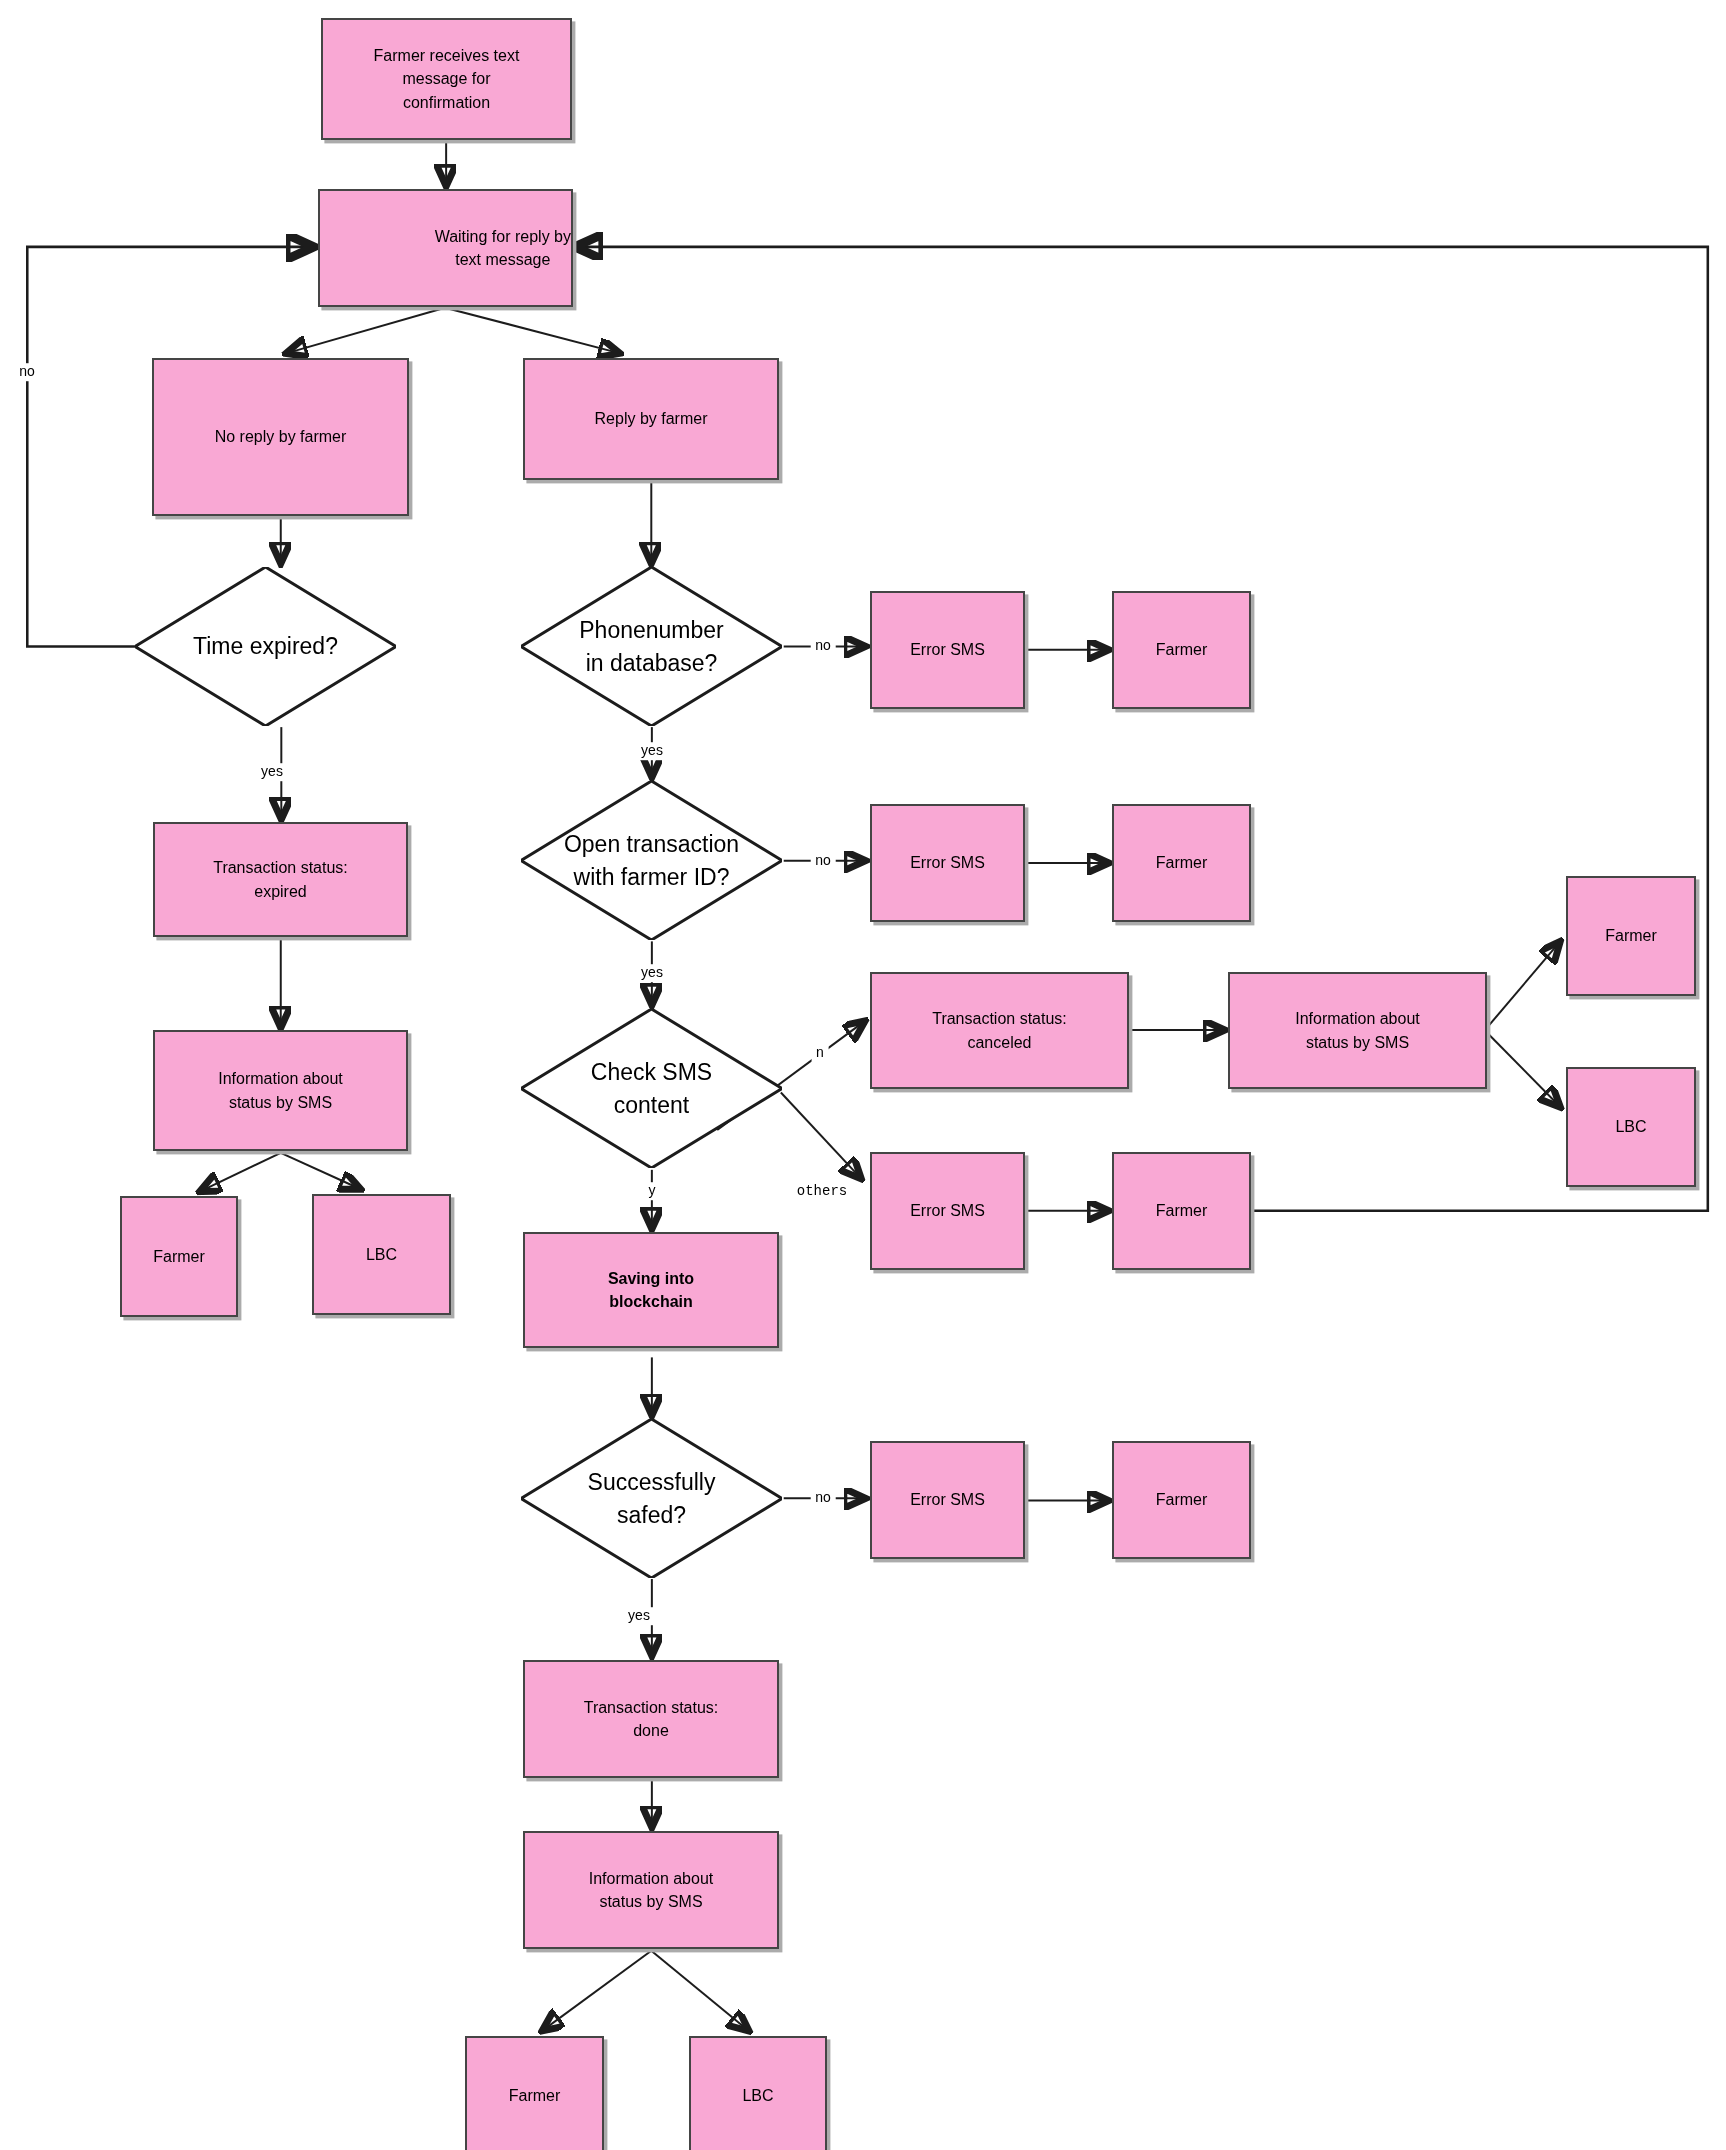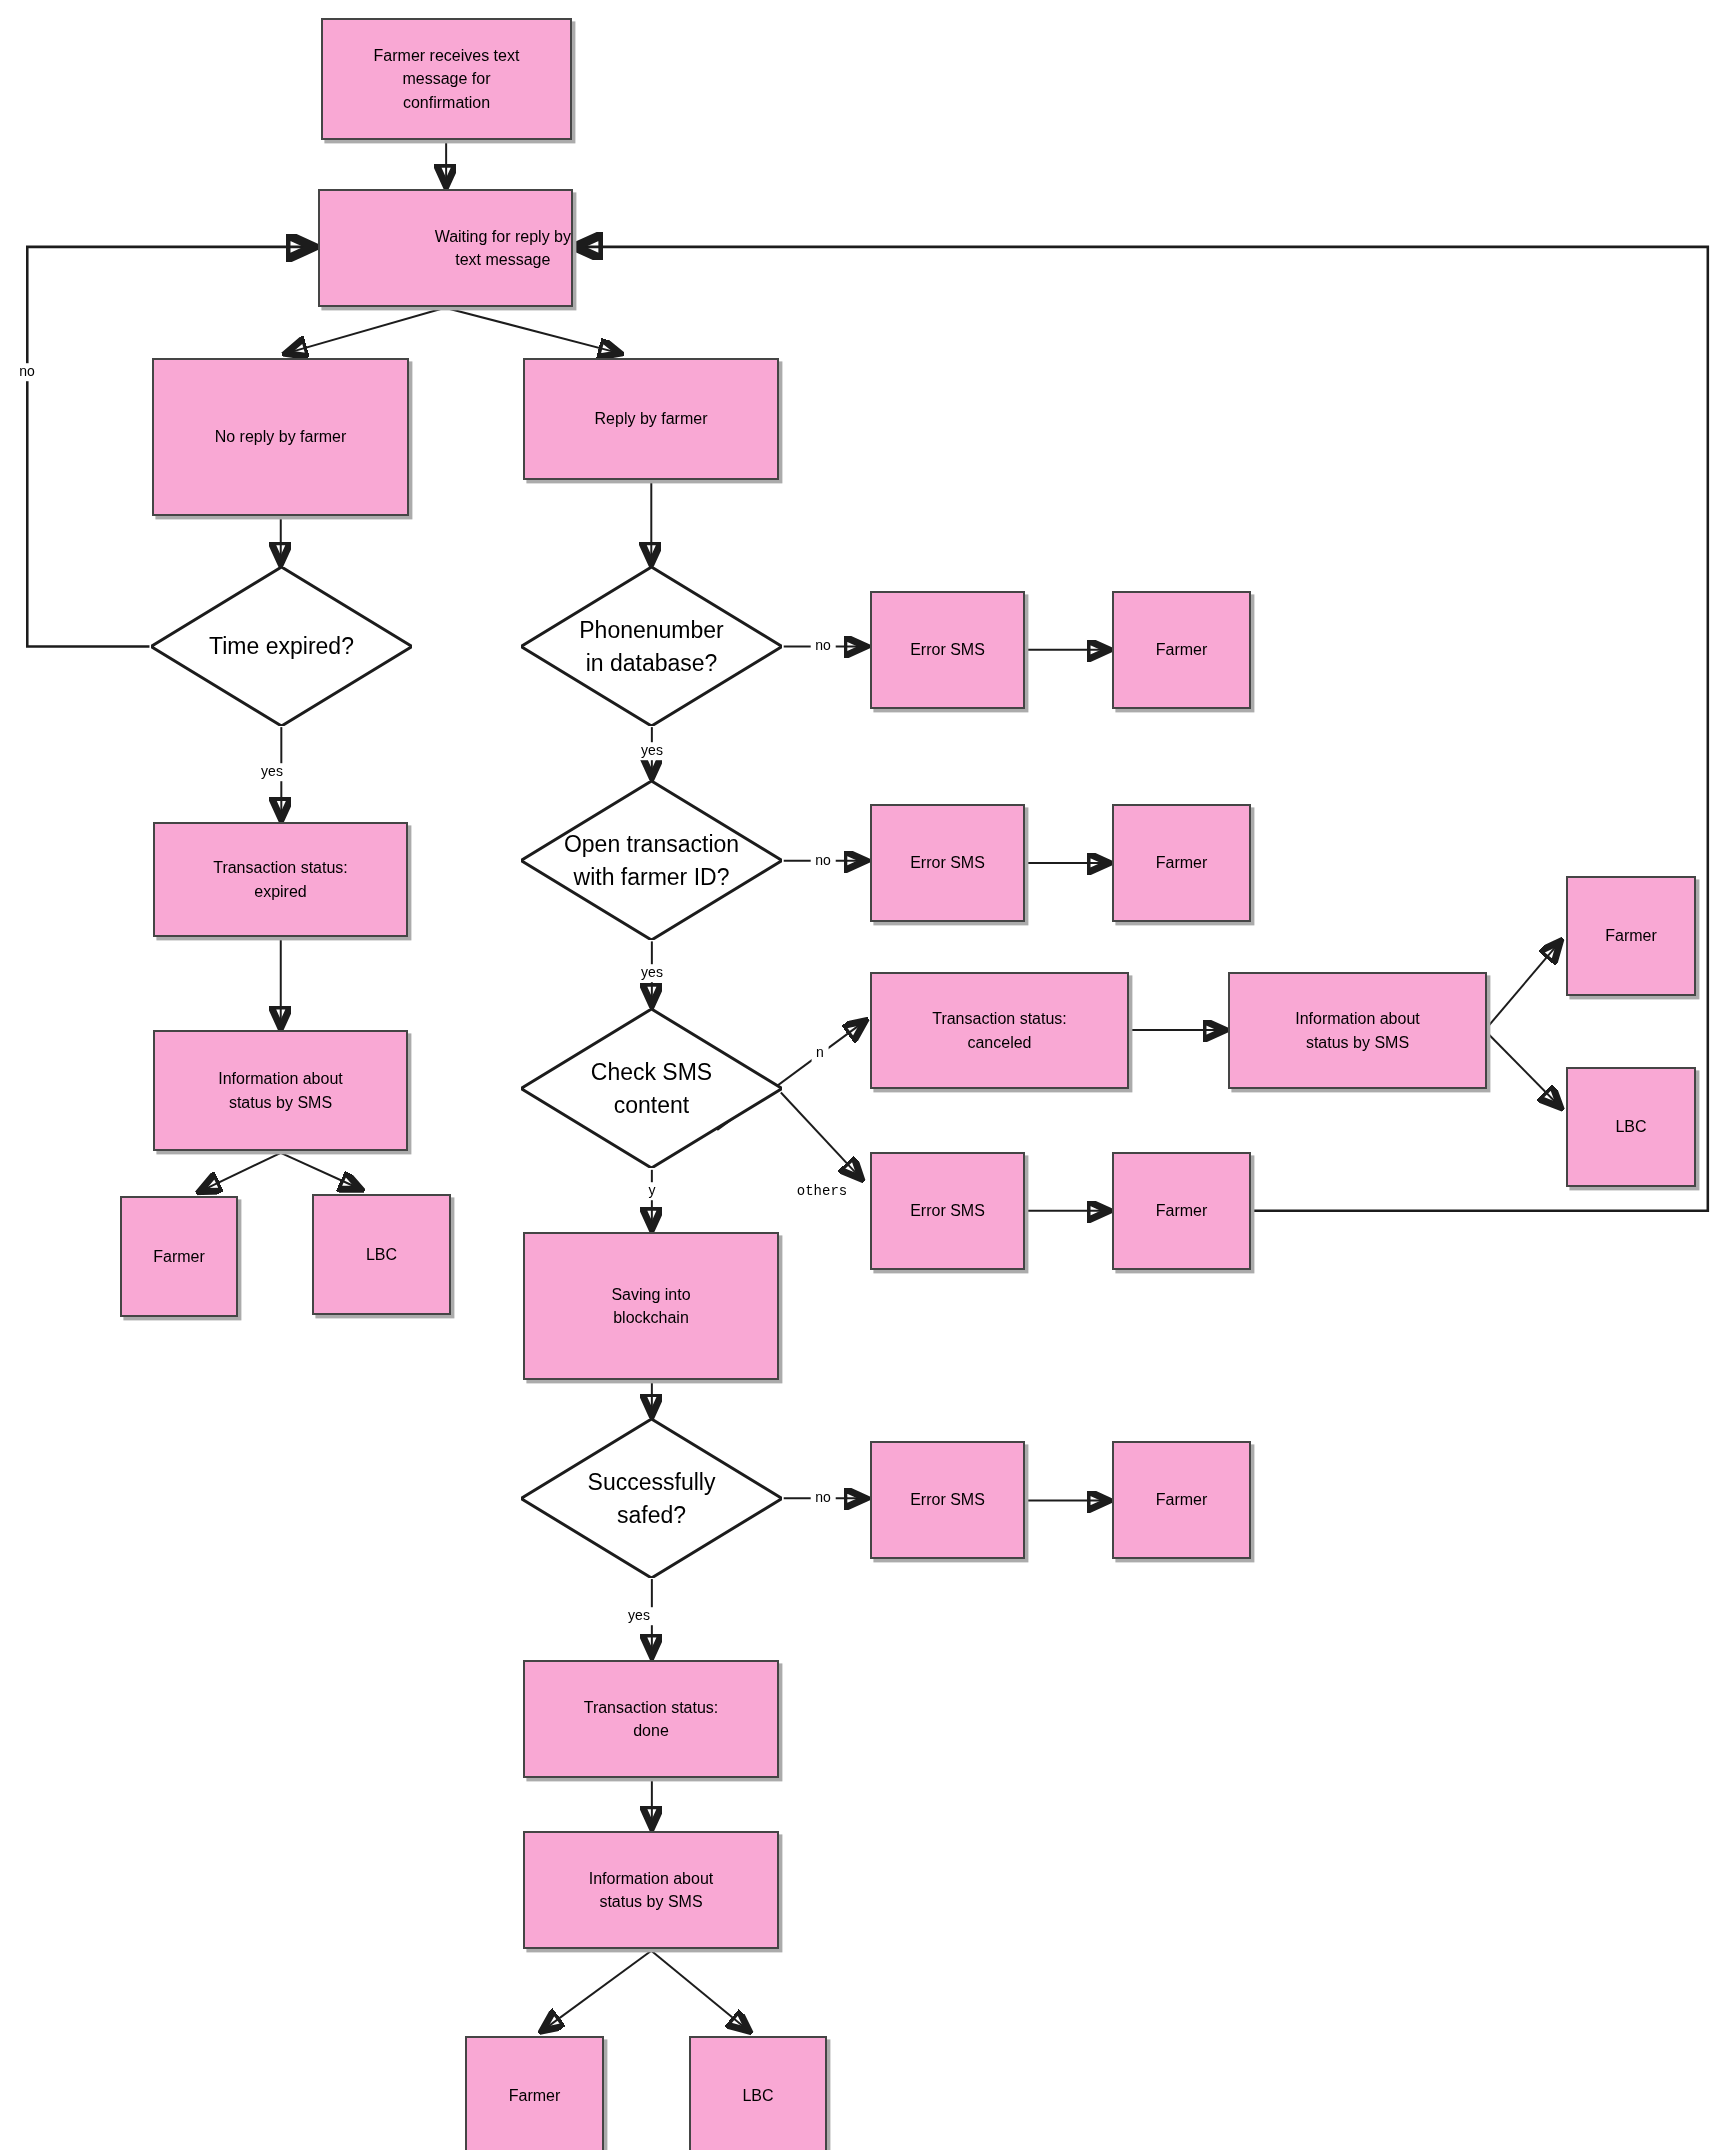--- a/index.html
+++ b/index.html
@@ -110,38 +110,38 @@
 status by SMS</span></div>
 
   <div class="node" style="left:1566px;top:876px;width:130px;height:120px;"><span>Farmer</span></div>
 
   <div class="node" style="left:1566px;top:1067px;width:130px;height:120px;"><span>LBC</span></div>
 
   <div class="node" style="left:870px;top:1152px;width:155px;height:118px;"><span>Error SMS</span></div>
 
   <div class="node" style="left:1112px;top:1152px;width:139px;height:118px;"><span>Farmer</span></div>
 
-  <div class="node" style="left:523px;top:1232px;width:256px;height:148px;"><span>Saving into
+  <div class="node" style="left:523px;top:1232px;width:256px;height:116px;font-weight:bold;"><span>Saving into
 blockchain</span></div>
 
   <div class="node" style="left:870px;top:1441px;width:155px;height:118px;"><span>Error SMS</span></div>
 
   <div class="node" style="left:1112px;top:1441px;width:139px;height:118px;"><span>Farmer</span></div>
 
   <div class="node" style="left:523px;top:1660px;width:256px;height:118px;"><span>Transaction status:
 done</span></div>
 
   <div class="node" style="left:523px;top:1831px;width:256px;height:118px;"><span>Information about
 status by SMS</span></div>
 
   <div class="node" style="left:465px;top:2036px;width:139px;height:120px;"><span>Farmer</span></div>
 
   <div class="node" style="left:689px;top:2036px;width:138px;height:120px;"><span>LBC</span></div>
 
-  <div class="diamond" style="left:151px;top:567px;width:261px;height:159px;">
+  <div class="diamond" style="left:135px;top:567px;width:261px;height:159px;">
     <svg class="dshape" viewBox="0 0 100 100" preserveAspectRatio="none">
       <polygon points="50,0 100,50 50,100 0,50" vector-effect="non-scaling-stroke"></polygon>
       </svg>
     <div class="dlabel">Time expired?</div>
   </div>
 
   <div class="diamond" style="left:521px;top:567px;width:261px;height:159px;">
     <svg class="dshape" viewBox="0 0 100 100" preserveAspectRatio="none">
       <polygon points="50,0 100,50 50,100 0,50" vector-effect="non-scaling-stroke"></polygon>
       </svg>

